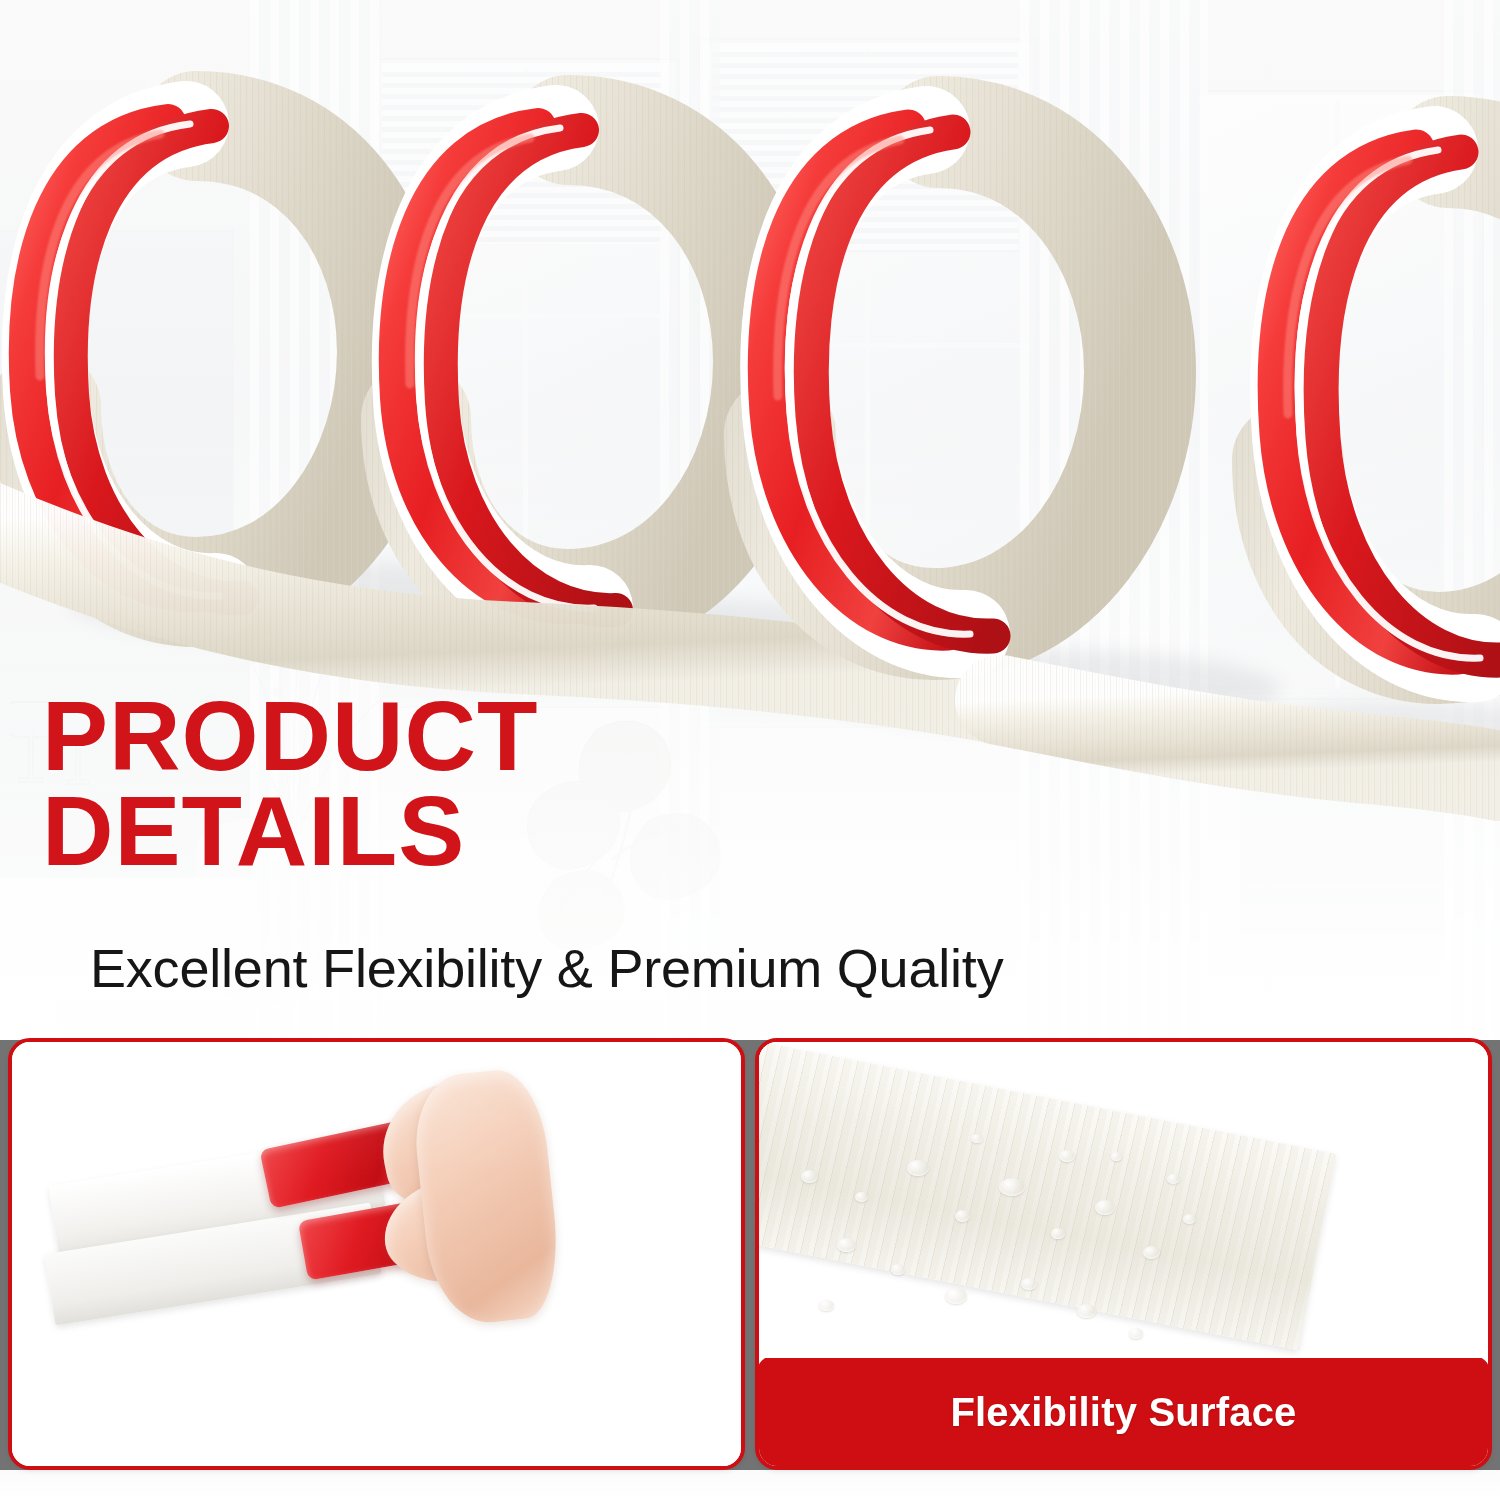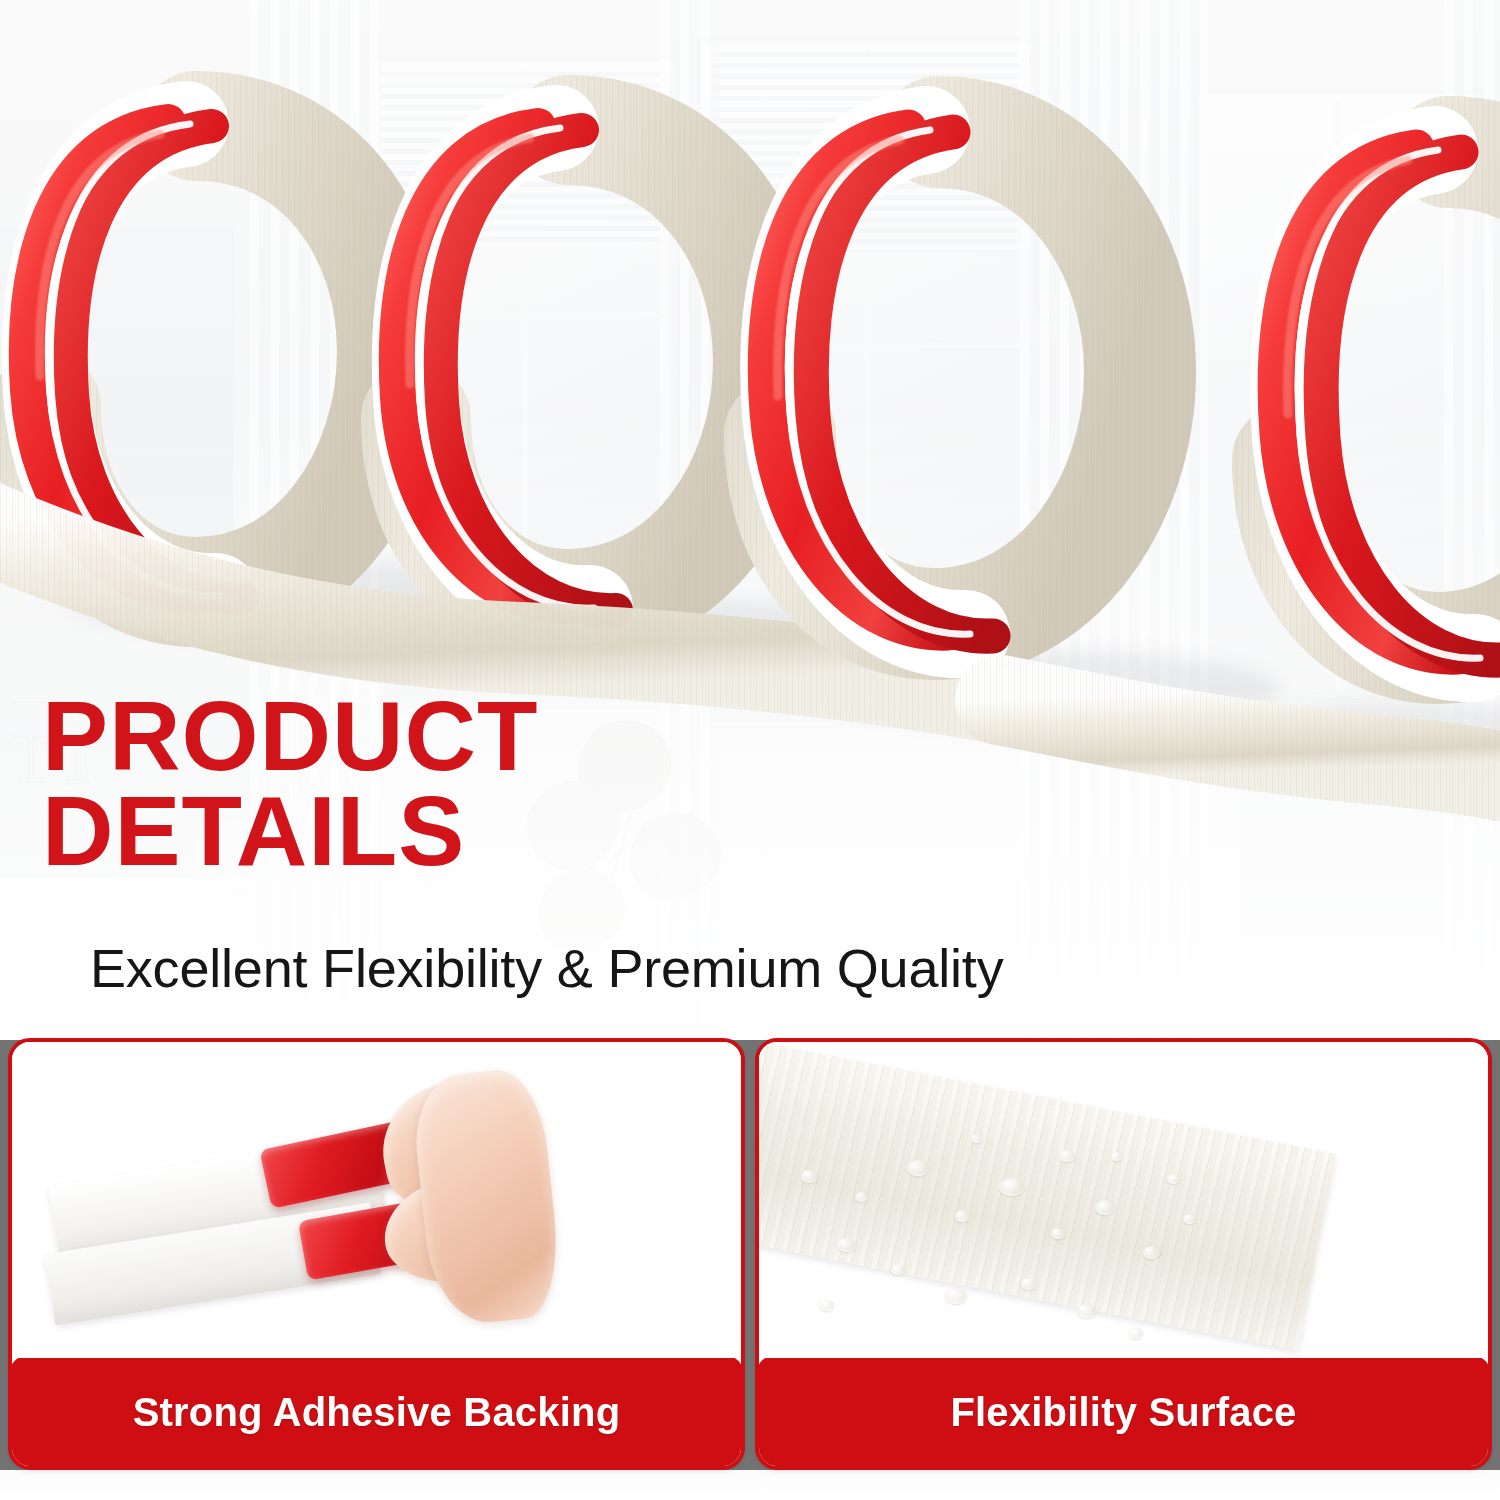--- a/index.html
+++ b/index.html
@@ -312,23 +312,20 @@
                     background:linear-gradient(180deg,#fbfbfa,#efeeeb 70%,#e1e0db);border-radius:3px;"></div>
 
         <div class="redtab" style="left:252px;top:92px;width:150px;height:60px;transform:rotate(-12deg);"></div>
         <div class="redtab" style="left:290px;top:166px;width:150px;height:60px;transform:rotate(-10deg);"></div>
 
         <div class="finger" style="left:370px;top:42px;width:136px;height:122px;border-radius:58% 52% 42% 48%/60% 55% 45% 40%;transform:rotate(-12deg);"></div>
         <div class="finger" style="left:372px;top:136px;width:150px;height:104px;border-radius:50% 46% 44% 52%/54% 50% 50% 46%;transform:rotate(-8deg);"></div>
         <div class="finger" style="left:410px;top:30px;width:130px;height:250px;border-radius:40% 34% 30% 44%/30% 34% 40% 36%;transform:rotate(-6deg);"></div>
         <div class="card-shade"></div>
       </div>
-      <div class="card-cap">
-        <span>Strong Adhesive Backing</span>
-      </div>
     </div>
 
 
     <div class="card">
       <div class="card-img">
         <div class="strip-wood" style="left:-46px;top:52px;width:610px;height:200px;transform:rotate(11deg);border-radius:3px;">
           <div class="wood-lines"></div>
         </div>
         <div>
           <div class="drop" style="left:42px;top:128px;width:17px;height:13px;"></div>

